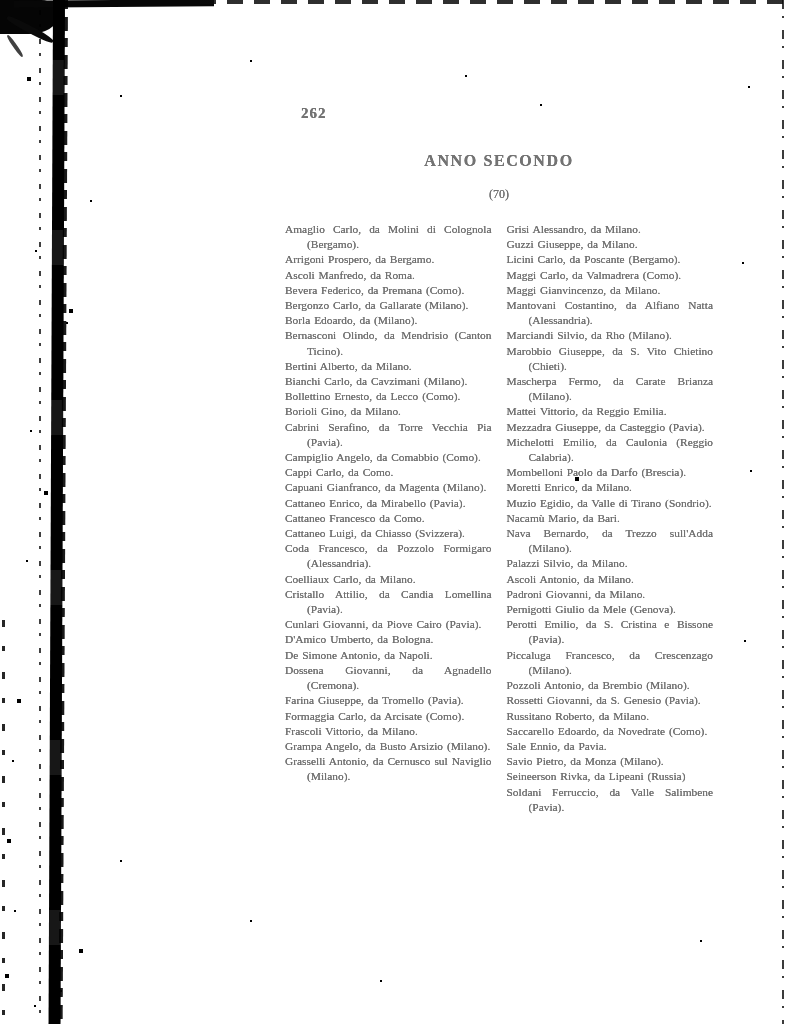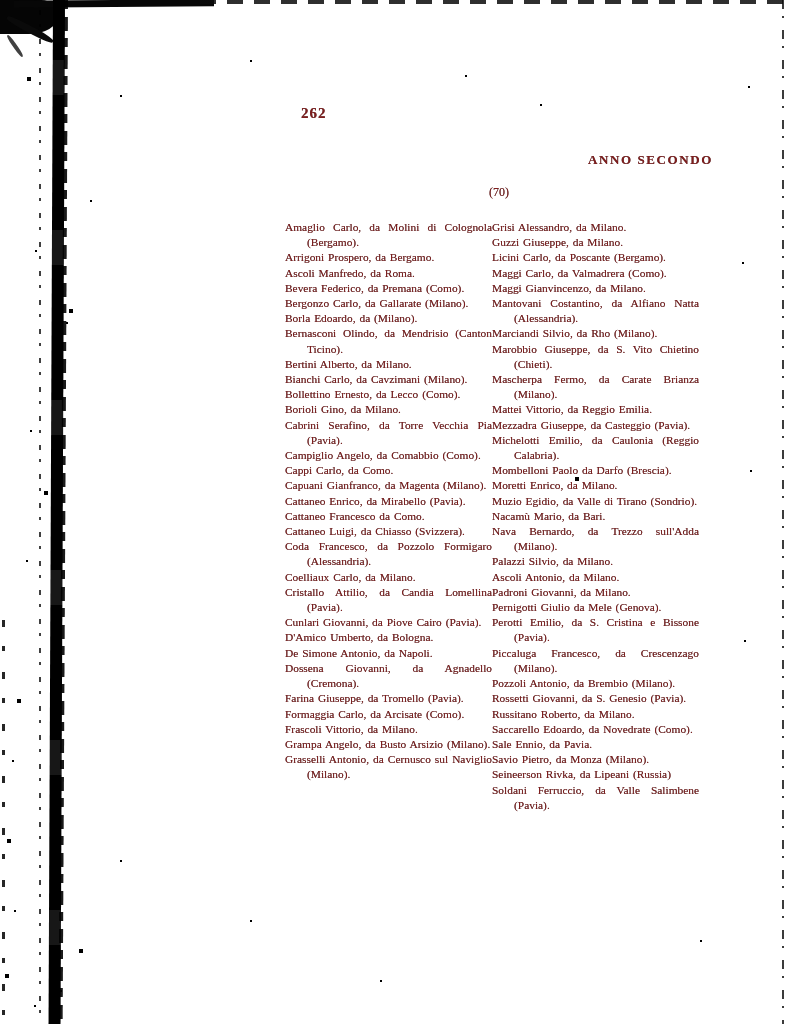--- a/index.html
+++ b/index.html
@@ -9,21 +9,21 @@
     width: 790px;
     height: 1024px;
     overflow: hidden;
   }
   .page {
     position: relative;
     width: 786px;
     height: 1024px;
     background: #ffffff;
     font-family: "Liberation Serif", "DejaVu Serif", serif;
-    color: #7f1d1d;
+    color: #737373;
   }
 
   
   .edge-top-solid {
     position: absolute; top: 0; left: 14px; width: 200px; height: 7px;
     background: #070707;
     transform: rotate(-0.4deg);
   }
   .edge-top-dashes {
     position: absolute; top: 0; left: 200px; width: 590px; height: 4px;
@@ -97,33 +97,34 @@
     text-shadow: 0 0 0.5px rgba(10,10,10,.65);
   }
   .pagenum {
     font-size: 15px;
     font-weight: bold;
     letter-spacing: 1px;
     margin-left: 16px;
   }
   .heading {
     margin-top: 30px;
-    text-align: right;
-    font-size: 13px;
+    text-align: center;
+    font-size: 16px;
     font-weight: bold;
     letter-spacing: 1.6px;
   }
   .subheading {
     margin-top: 17px;
     text-align: center;
     font-size: 12px;
   }
   .cols {
     margin-top: 20px;
     display: flex;
+    gap: 15px;
   }
   .col {
     width: 207px;
   }
   .entry {
     margin: 0;
     font-size: 11.4px;
     line-height: 15.2px;
     text-align: justify;
     padding-left: 22px;

